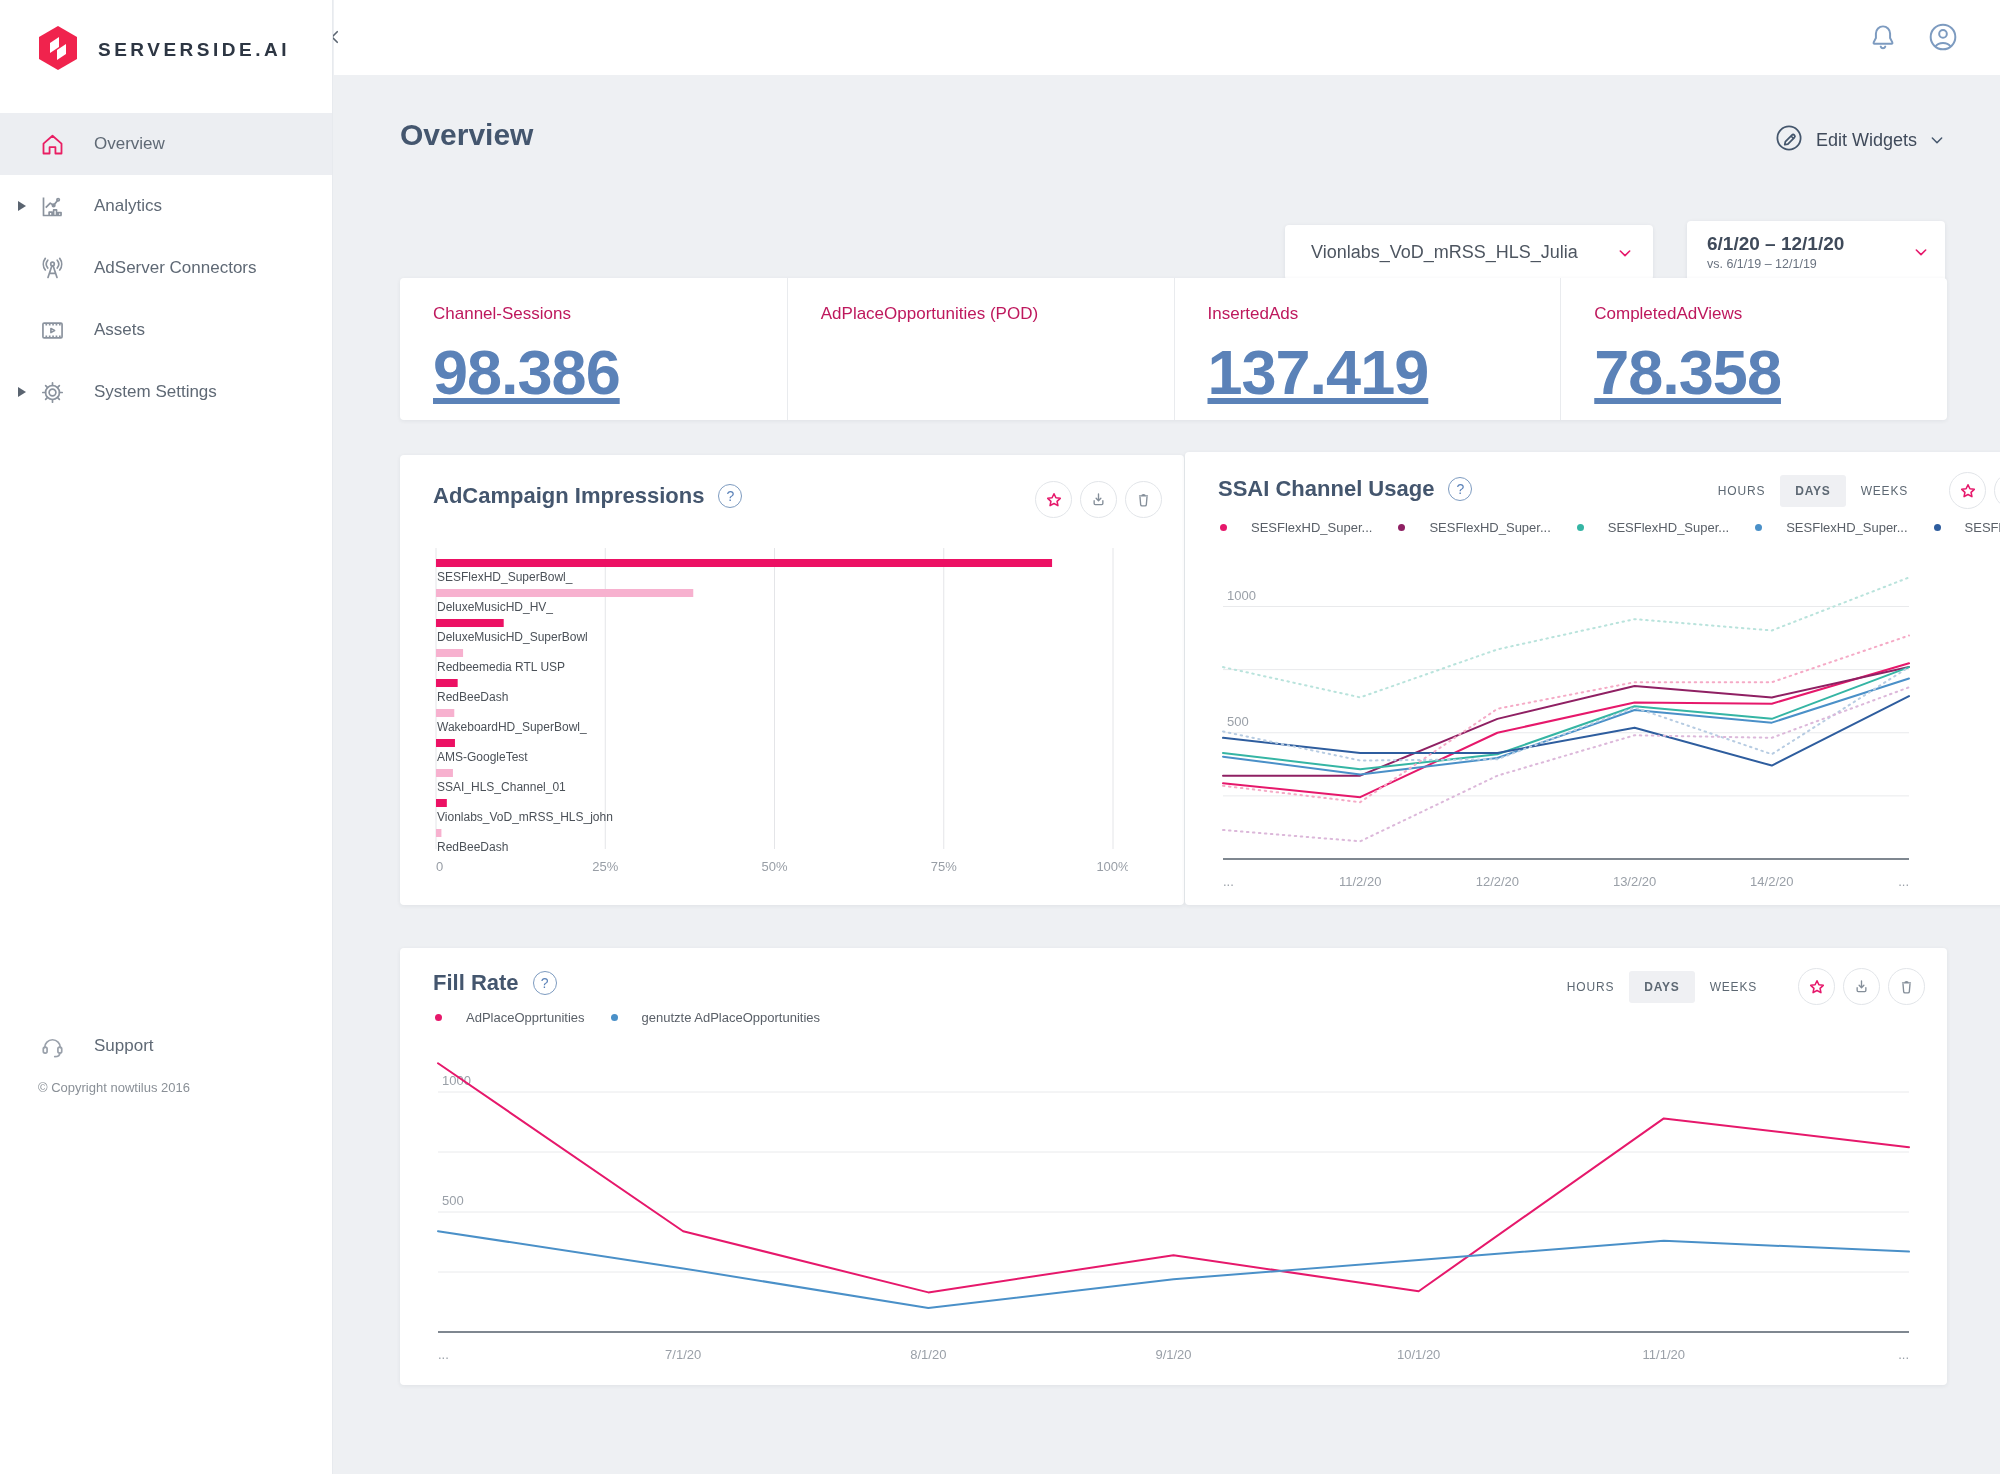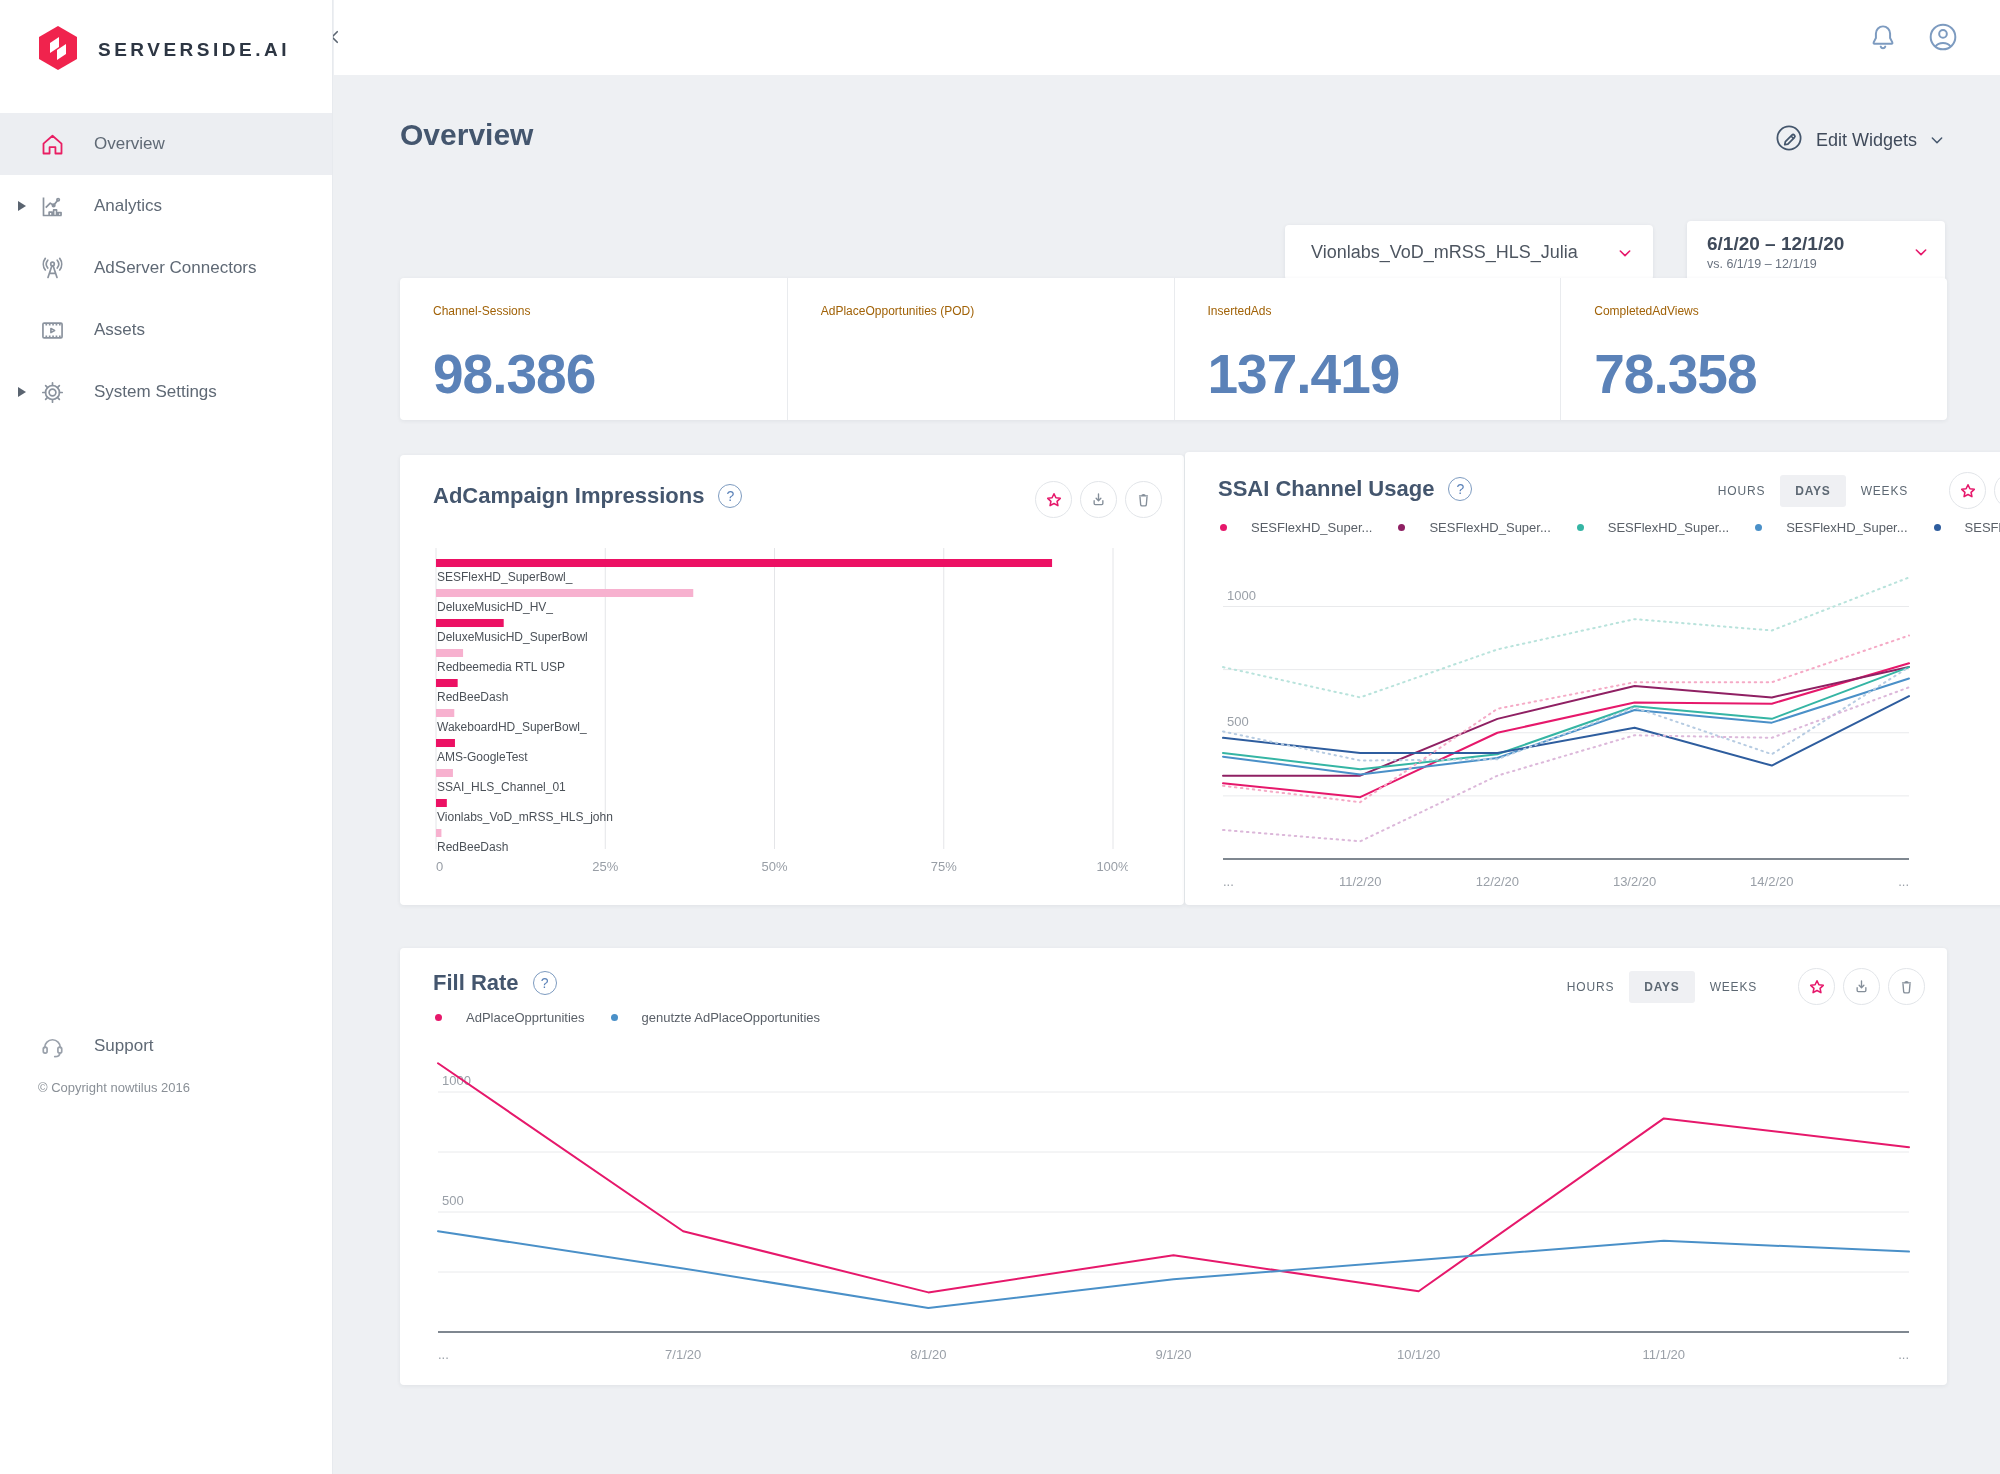--- a/index.html
+++ b/index.html
@@ -35,22 +35,22 @@
   .sel-box { background:#fff; border-radius:4px; box-shadow:0 1px 4px rgba(25,39,62,.08); display:flex; align-items:center; cursor:pointer; }
   .channel-select { width:368px; height:55px; padding:0 20px 0 26px; justify-content:space-between; }
   .channel-select-value { font-size:18px; color:#4d5560; }
   .date-select { width:258px; height:62px; margin-top:-4px; padding:0 16px 0 20px; justify-content:space-between; }
   .date-main { font-size:19px; font-weight:700; color:#3f4a5a; }
   .date-compare { font-size:12.5px; color:#6a7380; margin-top:2px; }
 
   .kpi-card { position:absolute; left:67px; top:203px; width:1547px; height:142px; background:#fff; border-radius:4px; box-shadow:0 1px 4px rgba(25,39,62,.07); display:flex; }
   .kpi-cell { width:25%; padding:26px 0 0 33px; position:relative; }
   .kpi-cell + .kpi-cell { border-left:1px solid #e9ebee; }
-  .kpi-label { font-size:12px; color:#a16207; }
-  .kpi-value { font-size:55px; font-weight:700; color:#5b82b8; letter-spacing:-1px; margin-top:24px; }
+  .kpi-label { font-size:17px; color:#be185d; }
+  .kpi-value { font-size:63px; font-weight:700; color:#5b82b8; letter-spacing:-1px; margin-top:12px;text-decoration:underline; }
 
   .panel { position:absolute; background:#fff; border-radius:4px; box-shadow:0 1px 4px rgba(25,39,62,.07); }
   .panel-adcampaign { left:67px; top:380px; width:784px; height:450px;padding-left:27px; }
   .panel-ssai { left:852px; top:377px; width:913px; height:453px; }
   .panel-fillrate { left:67px; top:873px; width:1547px; height:437px; }
   .panel-head { position:absolute; left:33px; top:28px; display:flex; align-items:center; gap:14px; }
   .panel-title { font-size:22px; font-weight:700; color:#44566e; }
   .help-badge { width:24px; height:24px; border:1.5px solid #7d9bc0; border-radius:50%; color:#5b82b8; font-size:14px; display:flex; align-items:center; justify-content:center; cursor:pointer; }
   .panel-tools { position:absolute; right:22px; display:flex; align-items:center; gap:8px; }
   .tabs { display:flex; align-items:center; margin-right:18px; }

